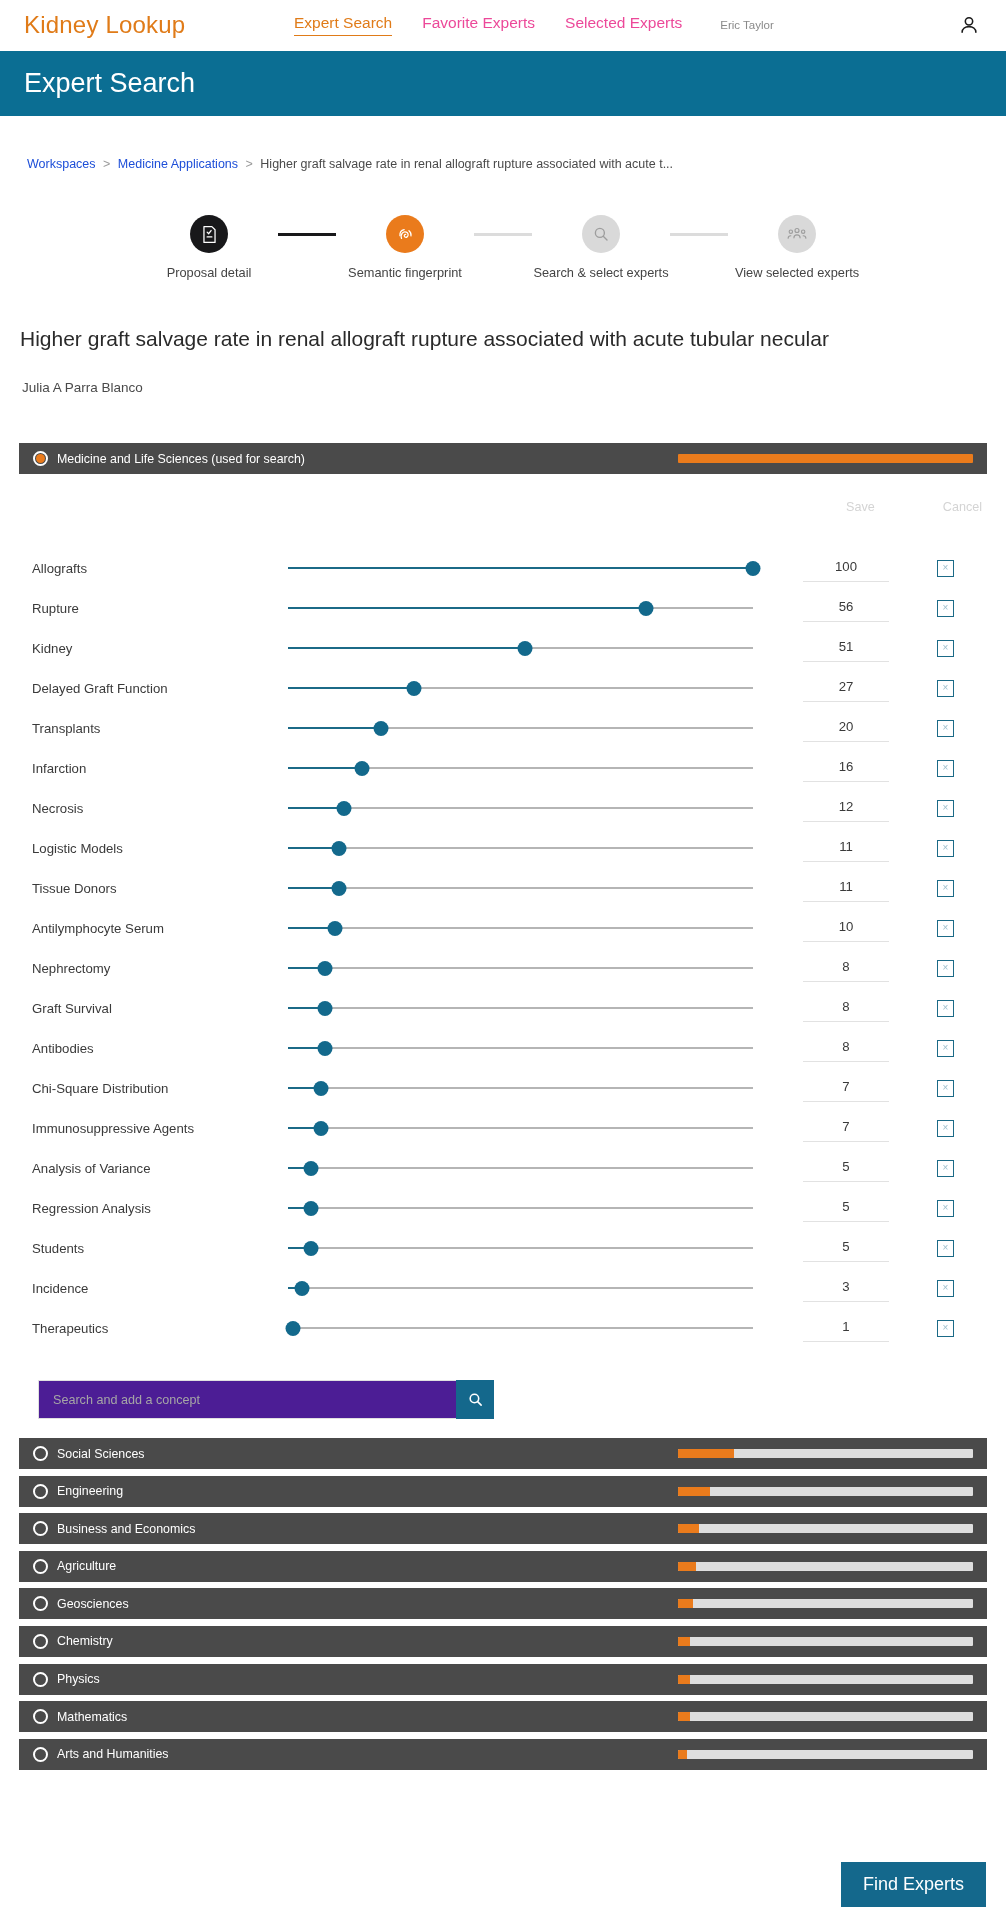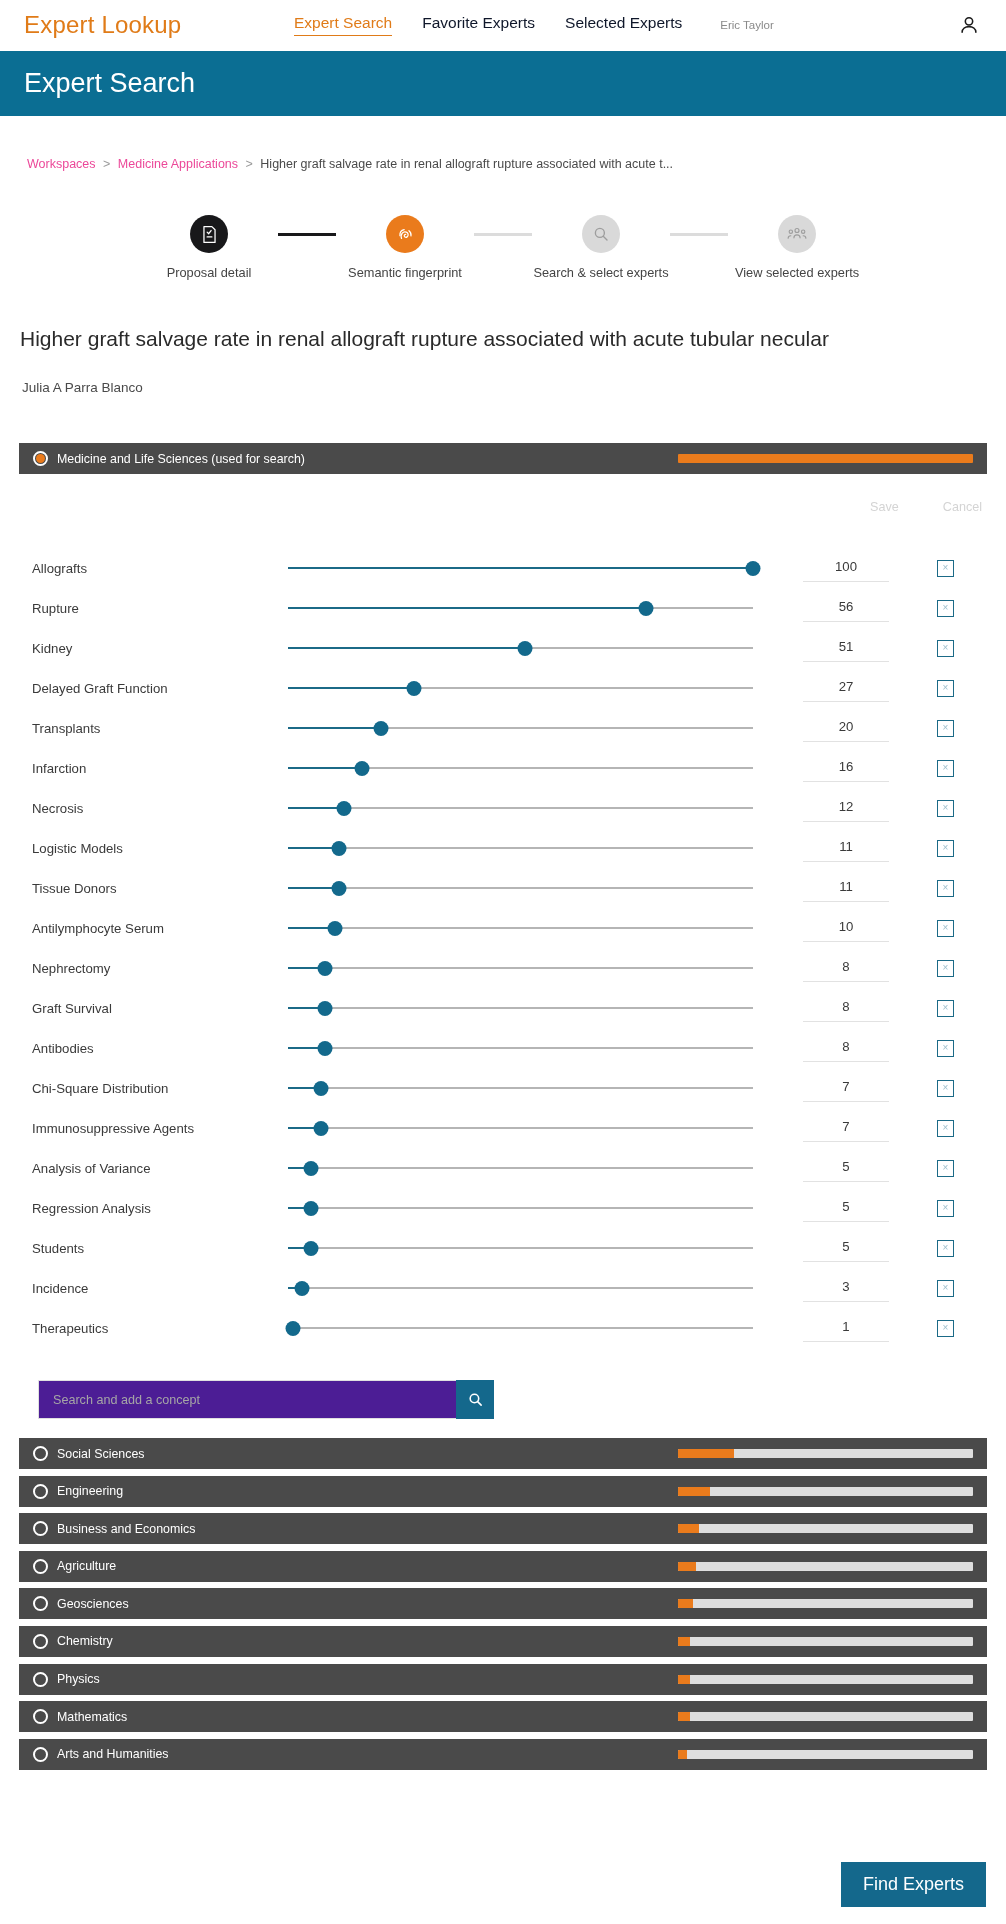--- a/index.html
+++ b/index.html
@@ -17,21 +17,21 @@
     display: flex; align-items: center;
     background: #ffffff;
     border-bottom: 1px solid #ffffff;
   }
   .brand {
     font-size: 24px; color: #e07b18; letter-spacing: .2px;
     margin-left: 24px; width: 270px; white-space: nowrap;
   }
   .navlinks { display: flex; align-items: center; gap: 30px; }
   .navlink {
-    font-size: 15.5px; color: #0f172a; white-space: nowrap;
+    font-size: 15.5px; color: #ec4899; white-space: nowrap;
     padding-bottom: 3px; cursor: pointer;
   }
   .navlink.active { color: #e07b18; border-bottom: 1.6px solid #e07b18; }
   .username {
     font-size: 11.5px; color: #8a8a8a; margin-left: 38px; white-space: nowrap;
   }
   .avatar-btn {
     position: absolute; right: 20px; top: 8px;
     width: 34px; height: 34px; display: flex; align-items: center; justify-content: center;
     cursor: pointer;
@@ -44,21 +44,21 @@
   }
   .banner-title {
     color: #ffffff; font-size: 27px; margin-left: 24px; font-weight: 400;
   }
 
   
   .breadcrumb {
     position: absolute; top: 157px; left: 27px;
     font-size: 12.5px; color: #6e6e6e; white-space: nowrap;
   }
-  .breadcrumb .crumb { color: #ec4899; }
+  .breadcrumb .crumb { color: #1d4ed8; }
   .breadcrumb .sep { color: #9a9a9a; margin: 0 4px; }
   .breadcrumb .current { color: #4a4a4a; }
 
   
   .stepper {
     position: absolute; top: 215px; left: 0; width: 100%;
     display: flex; justify-content: center;
   }
   .steps { display: flex; align-items: flex-start; }
   .step { width: 138px; display: flex; flex-direction: column; align-items: center; }
@@ -105,21 +105,21 @@
   .disc-track {
     margin-left: auto; width: 295px; height: 9px; background: #dedede;
     border-radius: 1px; position: relative; overflow: hidden;
   }
   .disc-fill { height: 100%; background: #ea7b1c; }
   .disc-track.full { background: #ea7b1c; }
 
   
   .savecancel {
     position: absolute; top: 500px; right: 24px;
-    display: flex; gap: 44px; font-size: 12.6px; color: #d4d4d4;
+    display: flex; gap: 68px; font-size: 12.6px; color: #d4d4d4;
   }
   .savecancel span { cursor: pointer; }
 
   
   .concepts { position: absolute; top: 548px; left: 0; width: 100%; }
   .crow {
     height: 40px; display: flex; align-items: center; position: relative;
   }
   .clabel {
     width: 288px; padding-left: 32px; font-size: 13.2px; color: #3a3a3a;
@@ -182,21 +182,21 @@
     border: none; cursor: pointer;
     font-family: "Liberation Sans", sans-serif;
   }
 
   svg { display: block; }
 </style>
 </head>
 <body>
 
 <div class="topnav">
-  <div class="brand">Expert Lookup</div>
+  <div class="brand">Kidney Lookup</div>
   <div class="navlinks">
     <div class="navlink active">Expert Search</div>
     <div class="navlink">Favorite Experts</div>
     <div class="navlink">Selected Experts</div>
   </div>
   <div class="username">Eric Taylor</div>
   <div class="avatar-btn">
     <svg width="22" height="22" viewBox="0 0 24 24" fill="none" stroke="#1a1a1a" stroke-width="1.7">
       <circle cx="12" cy="8" r="4"></circle>
       <path d="M4.5 20c0-4 3.4-6.2 7.5-6.2S19.5 16 19.5 20" stroke-linecap="round"></path>

